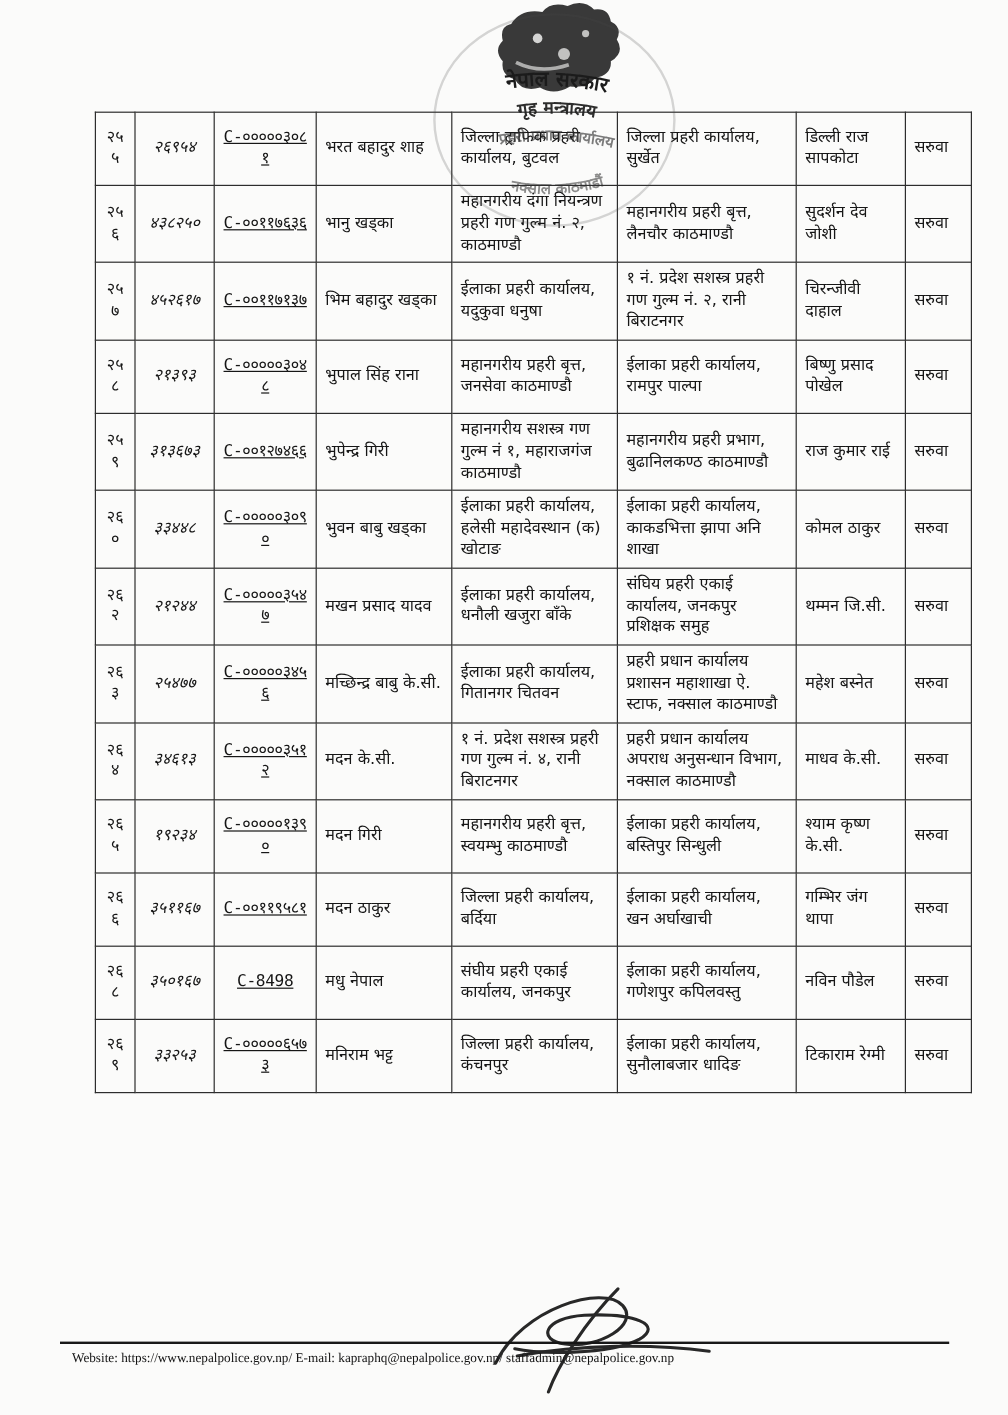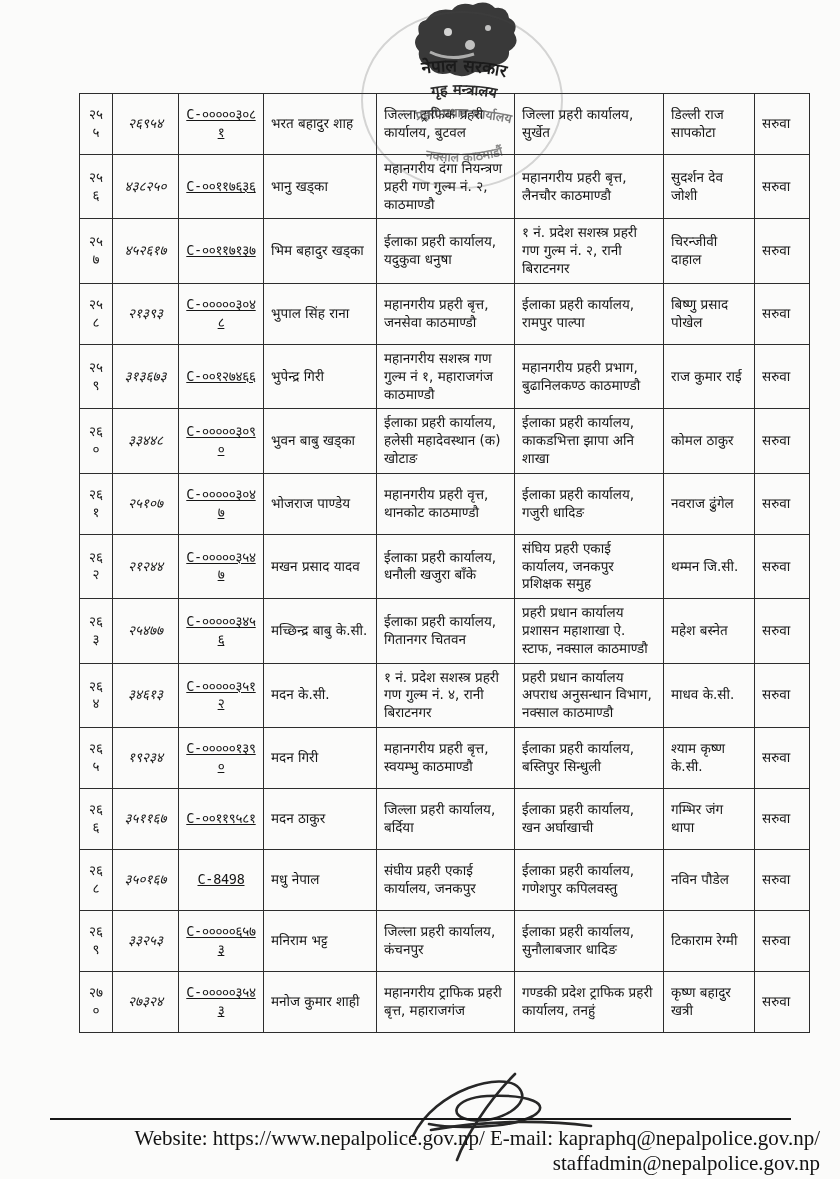--- a/index.html
+++ b/index.html
@@ -31,23 +31,23 @@
   td.c-name,td.c-from,td.c-to,td.c-rec,td.c-action{ text-align:left;}
   tr.row{ min-height:56px; }
   tr.row td{ height:50px; }
 
   
   .stampwrap{position:absolute;left:330px;top:0px;width:260px;height:195px;pointer-events:none;z-index:3;}
 
   
   .footer-rule{position:absolute;left:50px;top:1118px;width:741px;height:2px;background:#181818;z-index:1;}
   .footer-text{
-    position:absolute;left:60px;top:1126px;width:760px;text-align:right;
+    position:absolute;left:60px;top:1126px;width:760px;text-align:left;
     font-family:"Liberation Serif","DejaVu Serif",serif;
-    font-size:21px;color:#121212;z-index:1;
+    font-size:11px;color:#121212;z-index:1;
   }
   .signwrap{position:absolute;left:395px;top:1068px;width:215px;height:95px;z-index:2;pointer-events:none;}
 </style>
 </head>
 <body>
 
 <div class="page">
 
   <div class="stampwrap">
     <svg width="260" height="195" viewBox="0 0 260 195" xmlns="http://www.w3.org/2000/svg">
@@ -150,30 +150,20 @@
           <td class="c-sn">२६०</td>
           <td class="c-regno">३३४४८</td>
           <td class="c-code">C-०००००३०९०</td>
           <td class="c-name">भुवन बाबु खड्का</td>
           <td class="c-from">ईलाका प्रहरी कार्यालय, हलेसी महादेवस्थान (क) खोटाङ</td>
           <td class="c-to">ईलाका प्रहरी कार्यालय, काकडभित्ता झापा अनि शाखा</td>
           <td class="c-rec">कोमल ठाकुर</td>
           <td class="c-action">सरुवा</td>
         </tr>
         <tr class="row">
-          <td class="c-sn">२६१</td>
-          <td class="c-regno">२५१०७</td>
-          <td class="c-code">C-०००००३०४७</td>
-          <td class="c-name">भोजराज पाण्डेय</td>
-          <td class="c-from">महानगरीय प्रहरी वृत्त, थानकोट काठमाण्डौ</td>
-          <td class="c-to">ईलाका प्रहरी कार्यालय, गजुरी धादिङ</td>
-          <td class="c-rec">नवराज ढुंगेल</td>
-          <td class="c-action">सरुवा</td>
-        </tr>
-        <tr class="row">
           <td class="c-sn">२६२</td>
           <td class="c-regno">२१२४४</td>
           <td class="c-code">C-०००००३५४७</td>
           <td class="c-name">मखन प्रसाद यादव</td>
           <td class="c-from">ईलाका प्रहरी कार्यालय, धनौली खजुरा बाँके</td>
           <td class="c-to">संघिय प्रहरी एकाई कार्यालय, जनकपुर प्रशिक्षक समुह</td>
           <td class="c-rec">थम्मन जि.सी.</td>
           <td class="c-action">सरुवा</td>
         </tr>
         <tr class="row">
@@ -227,30 +217,20 @@
           <td class="c-action">सरुवा</td>
         </tr>
         <tr class="row">
           <td class="c-sn">२६९</td>
           <td class="c-regno">३३२५३</td>
           <td class="c-code">C-०००००६५७३</td>
           <td class="c-name">मनिराम भट्ट</td>
           <td class="c-from">जिल्ला प्रहरी कार्यालय, कंचनपुर</td>
           <td class="c-to">ईलाका प्रहरी कार्यालय, सुनौलाबजार धादिङ</td>
           <td class="c-rec">टिकाराम रेग्मी</td>
-          <td class="c-action">सरुवा</td>
-        </tr>
-        <tr class="row">
-          <td class="c-sn">२७०</td>
-          <td class="c-regno">२७३२४</td>
-          <td class="c-code">C-०००००३५४३</td>
-          <td class="c-name">मनोज कुमार शाही</td>
-          <td class="c-from">महानगरीय ट्राफिक प्रहरी बृत्त, महाराजगंज</td>
-          <td class="c-to">गण्डकी प्रदेश ट्राफिक प्रहरी कार्यालय, तनहुं</td>
-          <td class="c-rec">कृष्ण बहादुर खत्री</td>
           <td class="c-action">सरुवा</td>
         </tr>
       </tbody>
   </table>
 
   <div class="signwrap">
     <svg width="215" height="95" viewBox="0 0 215 95" xmlns="http://www.w3.org/2000/svg">
       <g stroke="#161616" stroke-width="2.6" fill="none" stroke-linecap="round" opacity="0.92">
         <path d="M18,68 C40,22 108,2 124,20 C138,36 104,56 76,52 C52,49 58,30 92,28 C134,26 158,36 138,48 C112,62 52,60 34,56"></path>
         <path d="M120,6 C92,34 70,70 62,92"></path>

